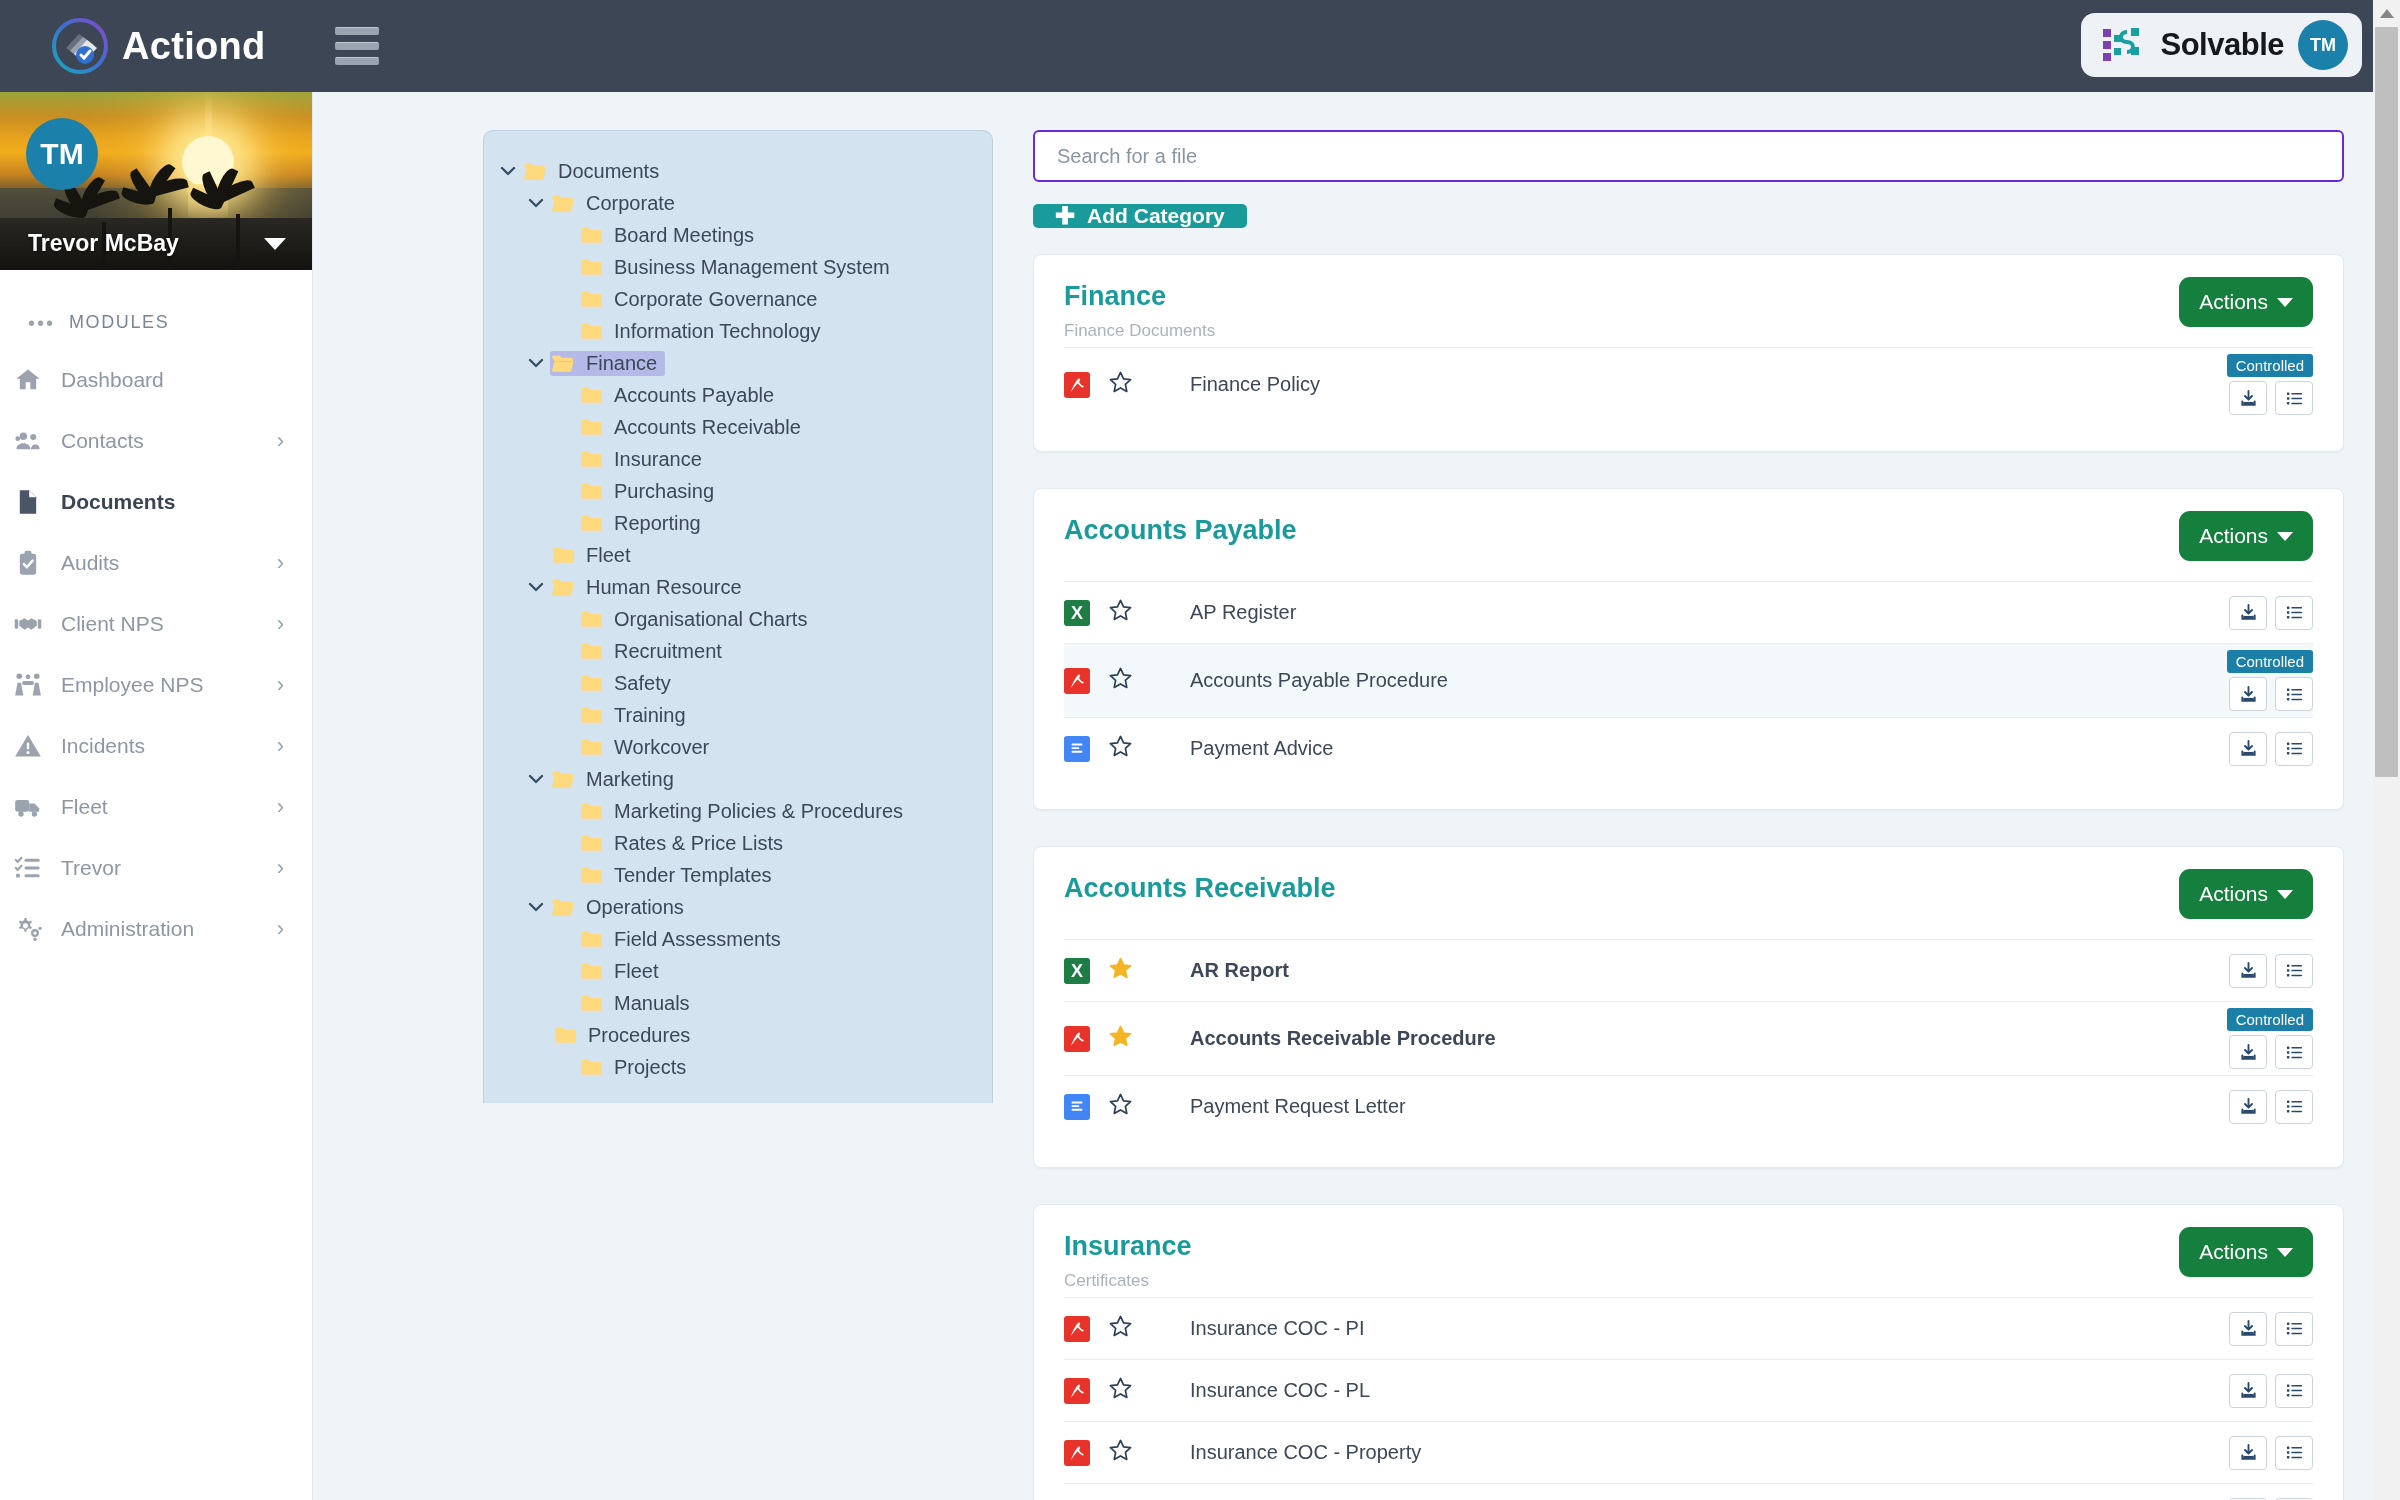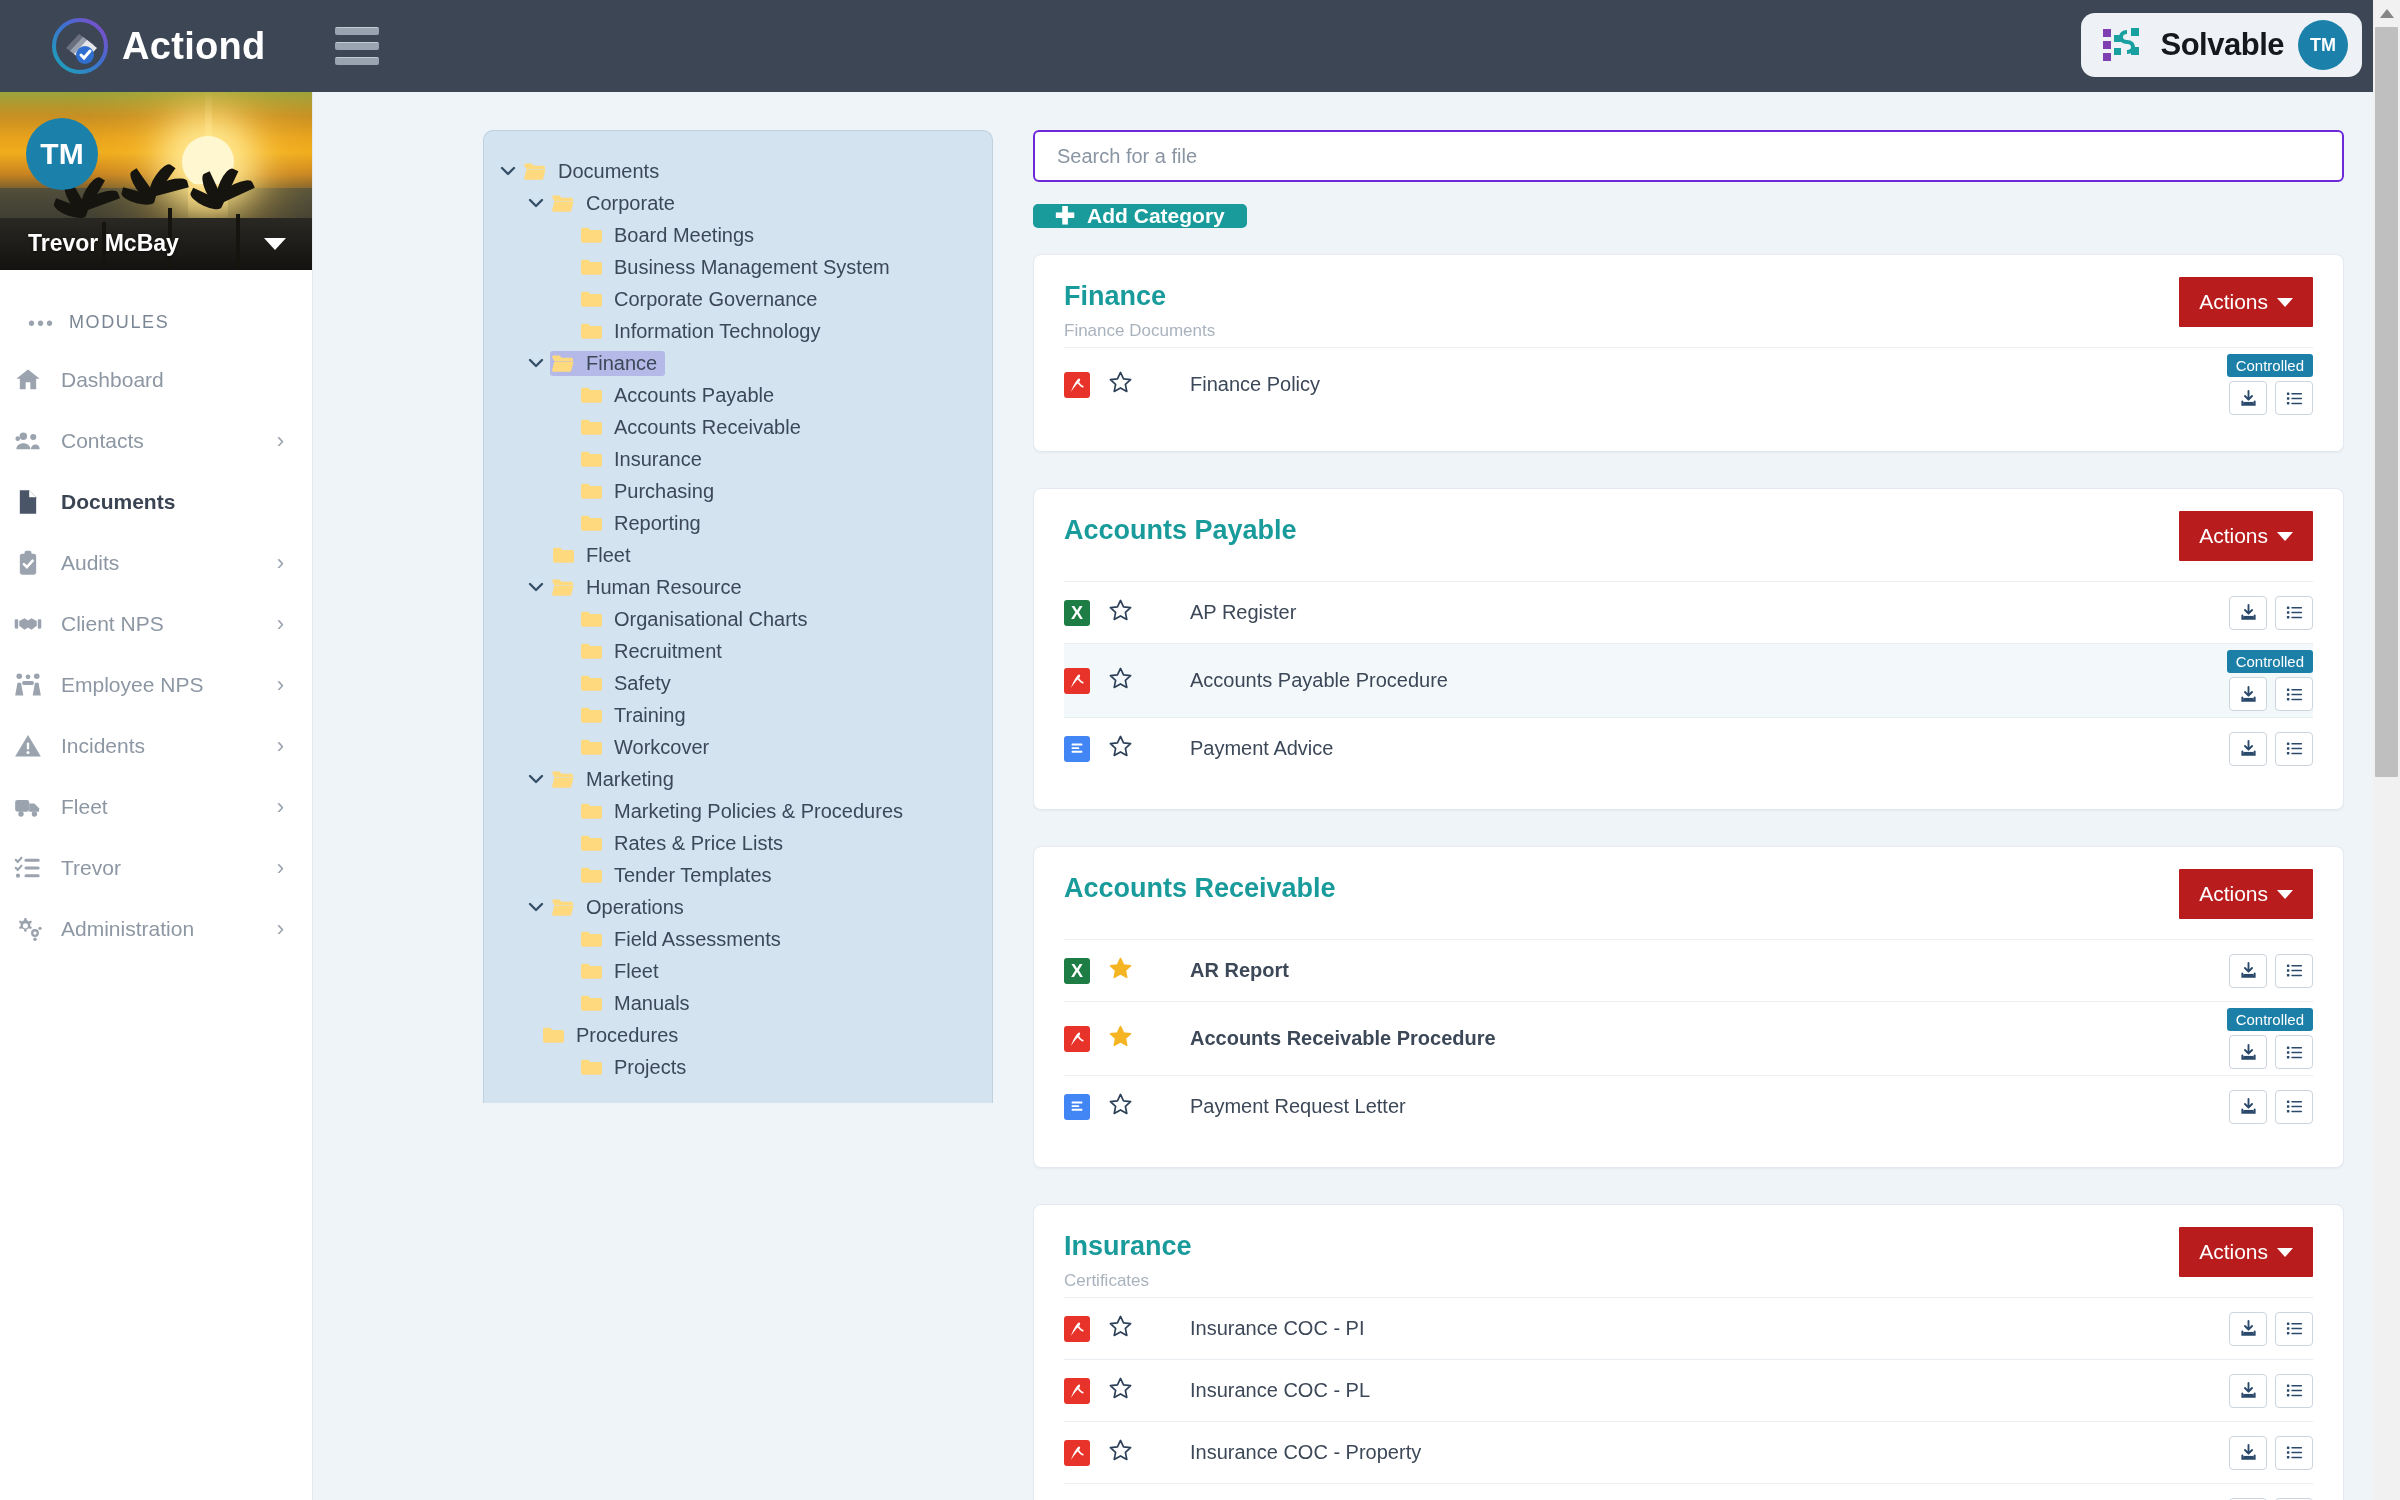--- a/index.html
+++ b/index.html
@@ -145,21 +145,21 @@
   .card {
     background: #fff; border: 1px solid #e3e9ef; border-radius: 8px;
     box-shadow: 0 1px 2px rgba(30,50,70,.05);
     padding: 26px 30px 30px 30px; position: relative;
   }
   .card-head { display: flex; align-items: flex-start; min-height: 66px; }
   .card-title { font-size: 27px; color: #1a9b9b; font-weight: 600; }
   .card-sub { font-size: 17px; color: #a9b3be; margin-top: 9px; }
   .actions-btn {
     position: absolute; right: 30px; top: 22px;
-    background: #b91c1c; color: #fff; border: none; border-radius: 1px;
+    background: #15803d; color: #fff; border: none; border-radius: 11px;
     height: 50px; padding: 0 20px; font-size: 21px; font-family: inherit;
     display: flex; align-items: center; gap: 9px; cursor: pointer;
   }
   .caret-d { width: 0; height: 0; border-left: 8px solid transparent;
     border-right: 8px solid transparent; border-top: 9px solid #fff; }
 
   .file-row {
     display: flex; align-items: center; min-height: 62px;
     border-top: 1px solid #e9eef3; position: relative; padding: 6px 0;
   }
@@ -736,21 +736,21 @@
             <span class="chev"></span>
             <span class="sel-wrap">
               <span class="fold">
                 <svg width="22" height="18" viewBox="0 0 22 18">
                   <path d="M1 3.4a1.7 1.7 0 0 1 1.7-1.7h5.6l2 2.4h10A1.7 1.7 0 0 1 22 5.8v9.2a1.7 1.7 0 0 1-1.7 1.7H2.7A1.7 1.7 0 0 1 1 15z" fill="#ffd97d"></path>
                 </svg>
               </span>
               <span class="tlabel">Manuals</span>
             </span>
           </div>
-          <div class="tnode" style="padding-left: 28px;">
+          <div class="tnode" style="padding-left: 40px;">
             <span class="chev"></span>
             <span class="sel-wrap">
               <span class="fold">
                 <svg width="22" height="18" viewBox="0 0 22 18">
                   <path d="M1 3.4a1.7 1.7 0 0 1 1.7-1.7h5.6l2 2.4h10A1.7 1.7 0 0 1 22 5.8v9.2a1.7 1.7 0 0 1-1.7 1.7H2.7A1.7 1.7 0 0 1 1 15z" fill="#ffd97d"></path>
                 </svg>
               </span>
               <span class="tlabel">Procedures</span>
             </span>
           </div>

